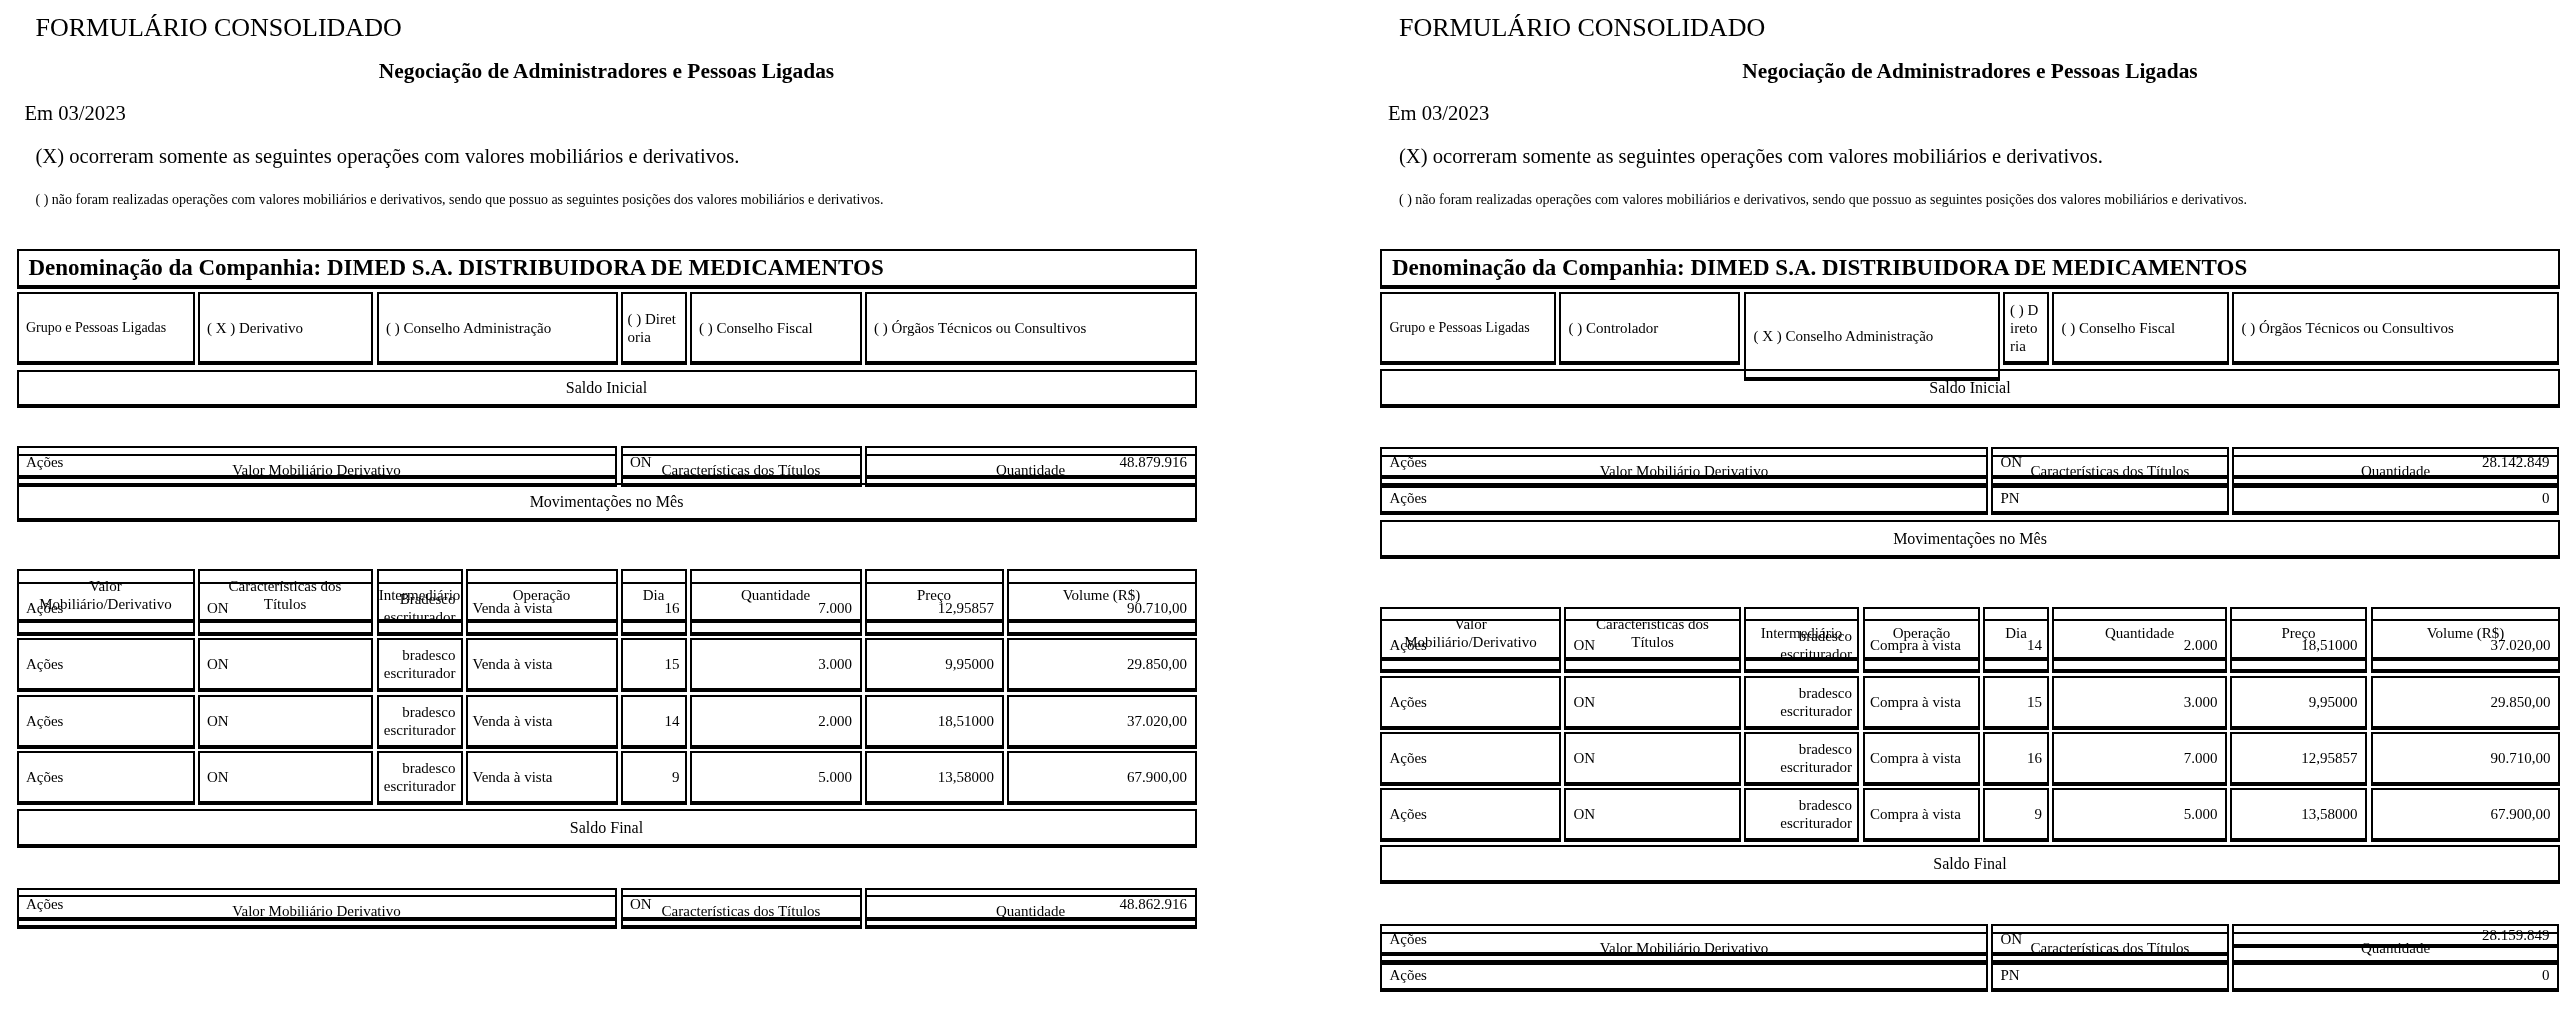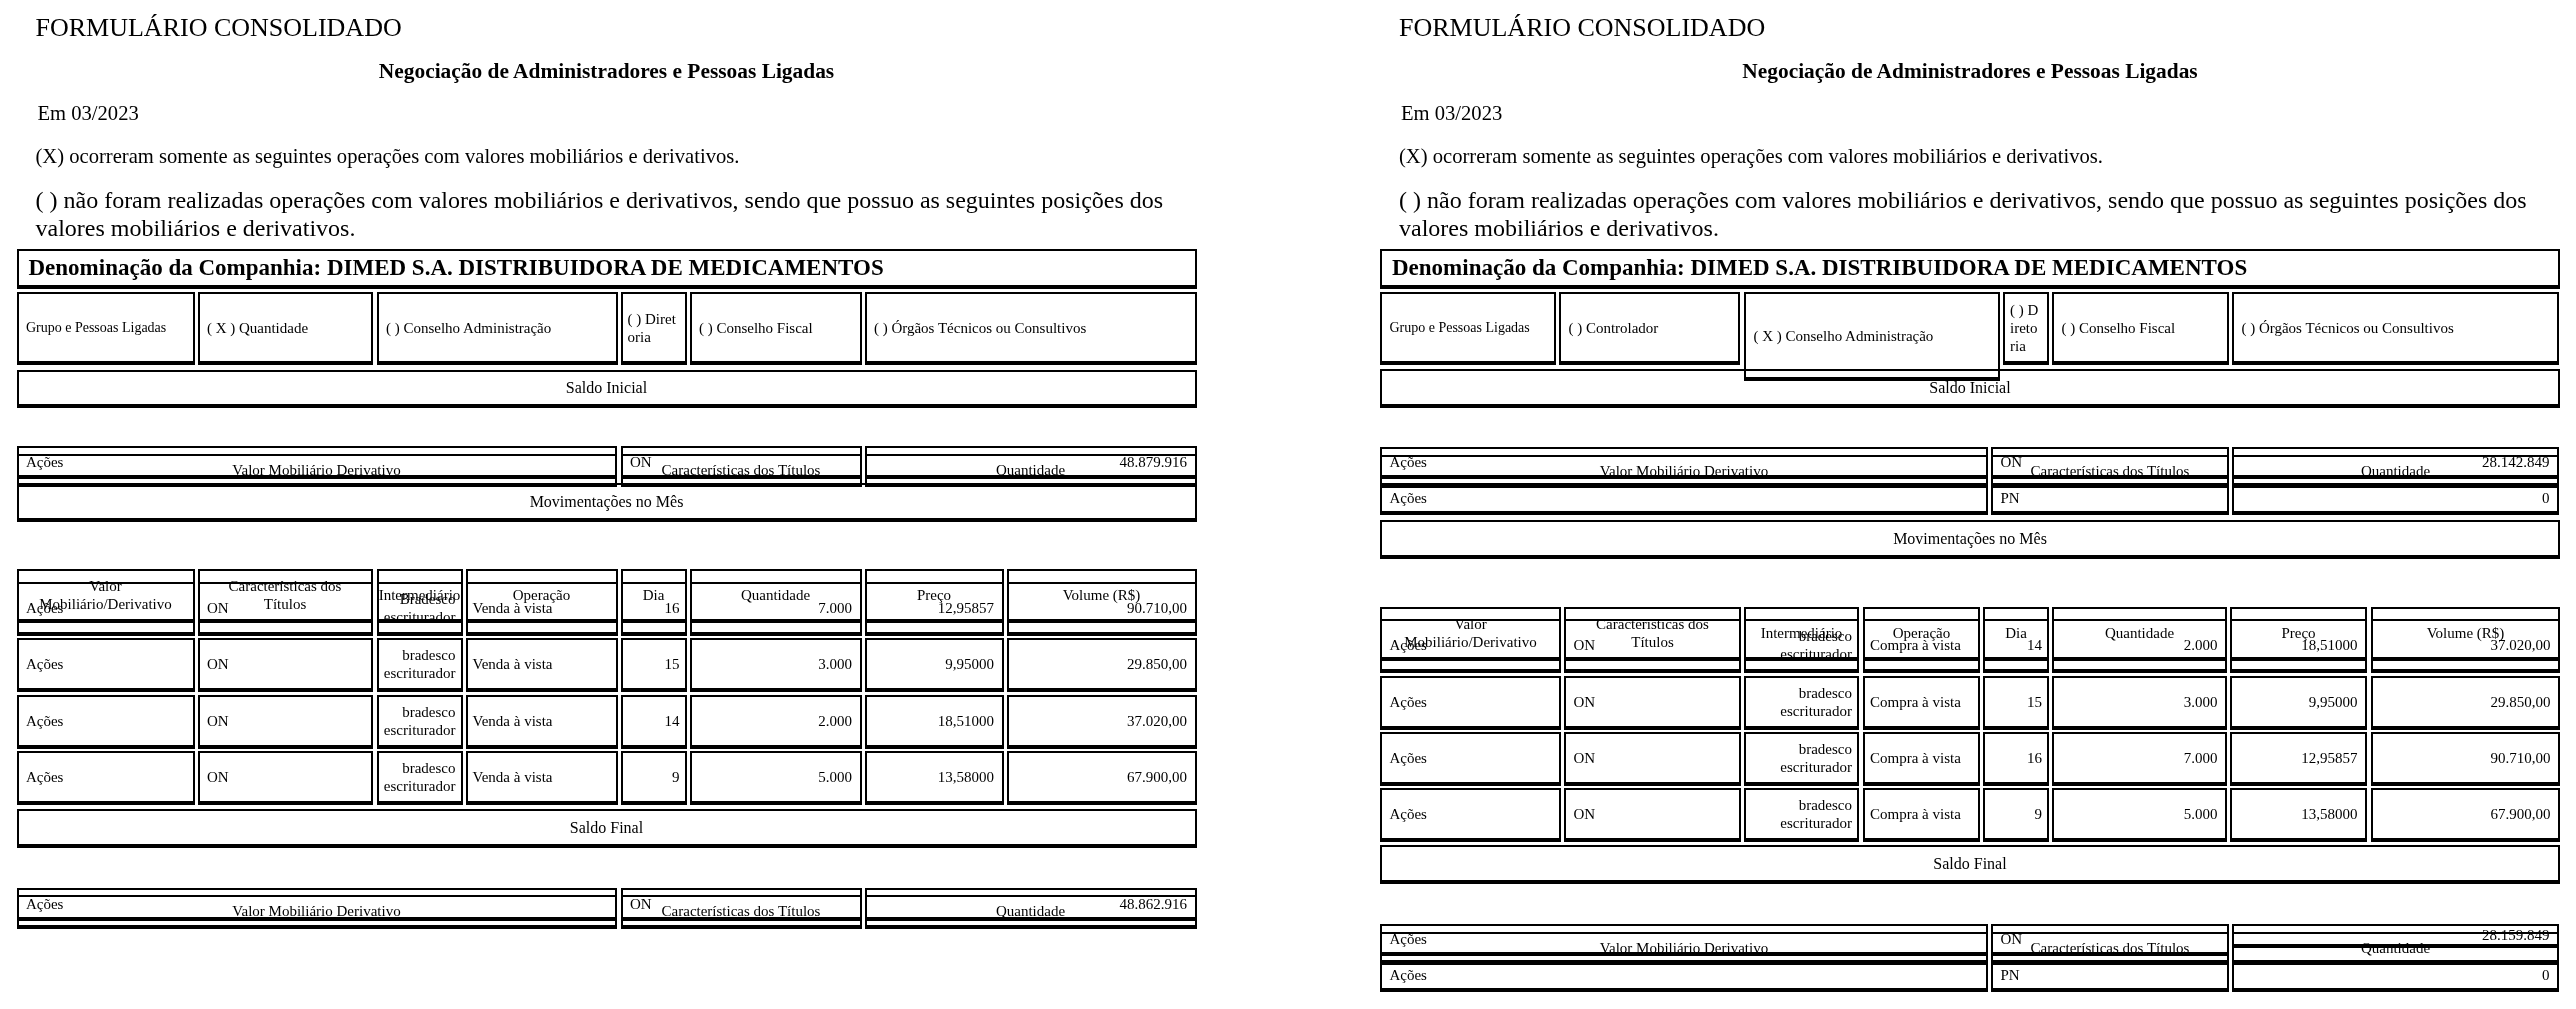--- a/index.html
+++ b/index.html
@@ -6,23 +6,23 @@
   body {
     width: 2576px; height: 1010px; position: relative; overflow: hidden;
     font-family: "Liberation Serif", "DejaVu Serif", serif; color: #000;
   }
   .panel { position: absolute; top: 0; width: 1180px; }
   .panel.left { left: 16.5px; }
   .panel.right { left: 1380px; }
 
   .doc-title { position: absolute; left: 19px; top: 13px; font-size: 26px; white-space: nowrap; }
   .doc-subtitle { position: absolute; left: 0; width: 1180px; top: 59px; font-size: 21.4px; font-weight: bold; text-align: center; white-space: nowrap; }
-  .doc-period { position: absolute; left: 21px; top: 102px; font-size: 20.6px; white-space: nowrap; }
+  .doc-period { position: absolute; left: 8px; top: 102px; font-size: 20.6px; white-space: nowrap; }
   .doc-opt1 { position: absolute; left: 19px; top: 145px; font-size: 20.6px; white-space: nowrap; }
-  .doc-opt2 { position: absolute; left: 19px; top: 186px; width: 1155px; font-size: 24px; line-height: 28px; }
+  .doc-opt2 { position: absolute; left: 19px; top: 186px; width: 1155px; font-size: 14px; line-height: 28px; }
 
   .box {
     position: absolute; box-sizing: border-box;
     border: 2.5px solid #000; border-bottom-width: 4.1px;
     display: flex; align-items: center; overflow: hidden;
     font-size: 15px; line-height: 18px; padding: 0 7.4px;
   }
   .box.center { justify-content: center; text-align: center; margin-top: 44px; }
   .box.right-al { justify-content: flex-end; text-align: right; }
   .box.company { font-size: 23px; font-weight: bold; padding-left: 10px; }
@@ -36,21 +36,21 @@
 <div class="panel left">
   <div class="doc-title">FORMULÁRIO CONSOLIDADO</div>
   <div class="doc-subtitle">Negociação de Administradores e Pessoas Ligadas</div>
   <div class="doc-period">Em 03/2023</div>
   <div class="doc-opt1">(X) ocorreram somente as seguintes operações com valores mobiliários e derivativos.</div>
   <div class="doc-opt2">( ) não foram realizadas operações com valores mobiliários e derivativos, sendo que possuo as seguintes posições dos valores mobiliários e derivativos.</div>
 
   <div class="box company" style="left:0;top:249px;width:1180px;height:40px;">Denominação da Companhia: DIMED S.A. DISTRIBUIDORA DE MEDICAMENTOS</div>
 
   <div class="box wrap" style="left:0;top:292px;width:178px;height:73px;font-size:14px;">Grupo e Pessoas Ligadas</div>
-  <div class="box" style="left:181px;top:292px;width:175px;height:73px;">( X ) Quantidade</div>
+  <div class="box" style="left:181px;top:292px;width:175px;height:73px;">( X ) Derivativo</div>
   <div class="box" style="left:360px;top:292px;width:241px;height:73px;">( ) Conselho Administração</div>
   <div class="box wrap tight" style="left:604px;top:292px;width:66px;height:73px;word-break:break-all;">( ) Diretoria</div>
   <div class="box" style="left:673px;top:292px;width:172px;height:73px;">( ) Conselho Fiscal</div>
   <div class="box" style="left:848px;top:292px;width:332px;height:73px;">( ) Órgãos Técnicos ou Consultivos</div>
 
   <div class="box section" style="left:0;top:370px;width:1180px;height:38px;">Saldo Inicial</div>
   <div class="box center" style="left:0;top:410px;width:600px;height:33px;">Valor Mobiliário Derivativo</div>
   <div class="box center" style="left:604px;top:410px;width:241px;height:33px;">Características dos Títulos</div>
   <div class="box center" style="left:848px;top:410px;width:332px;height:33px;">Quantidade</div>
   <div>

